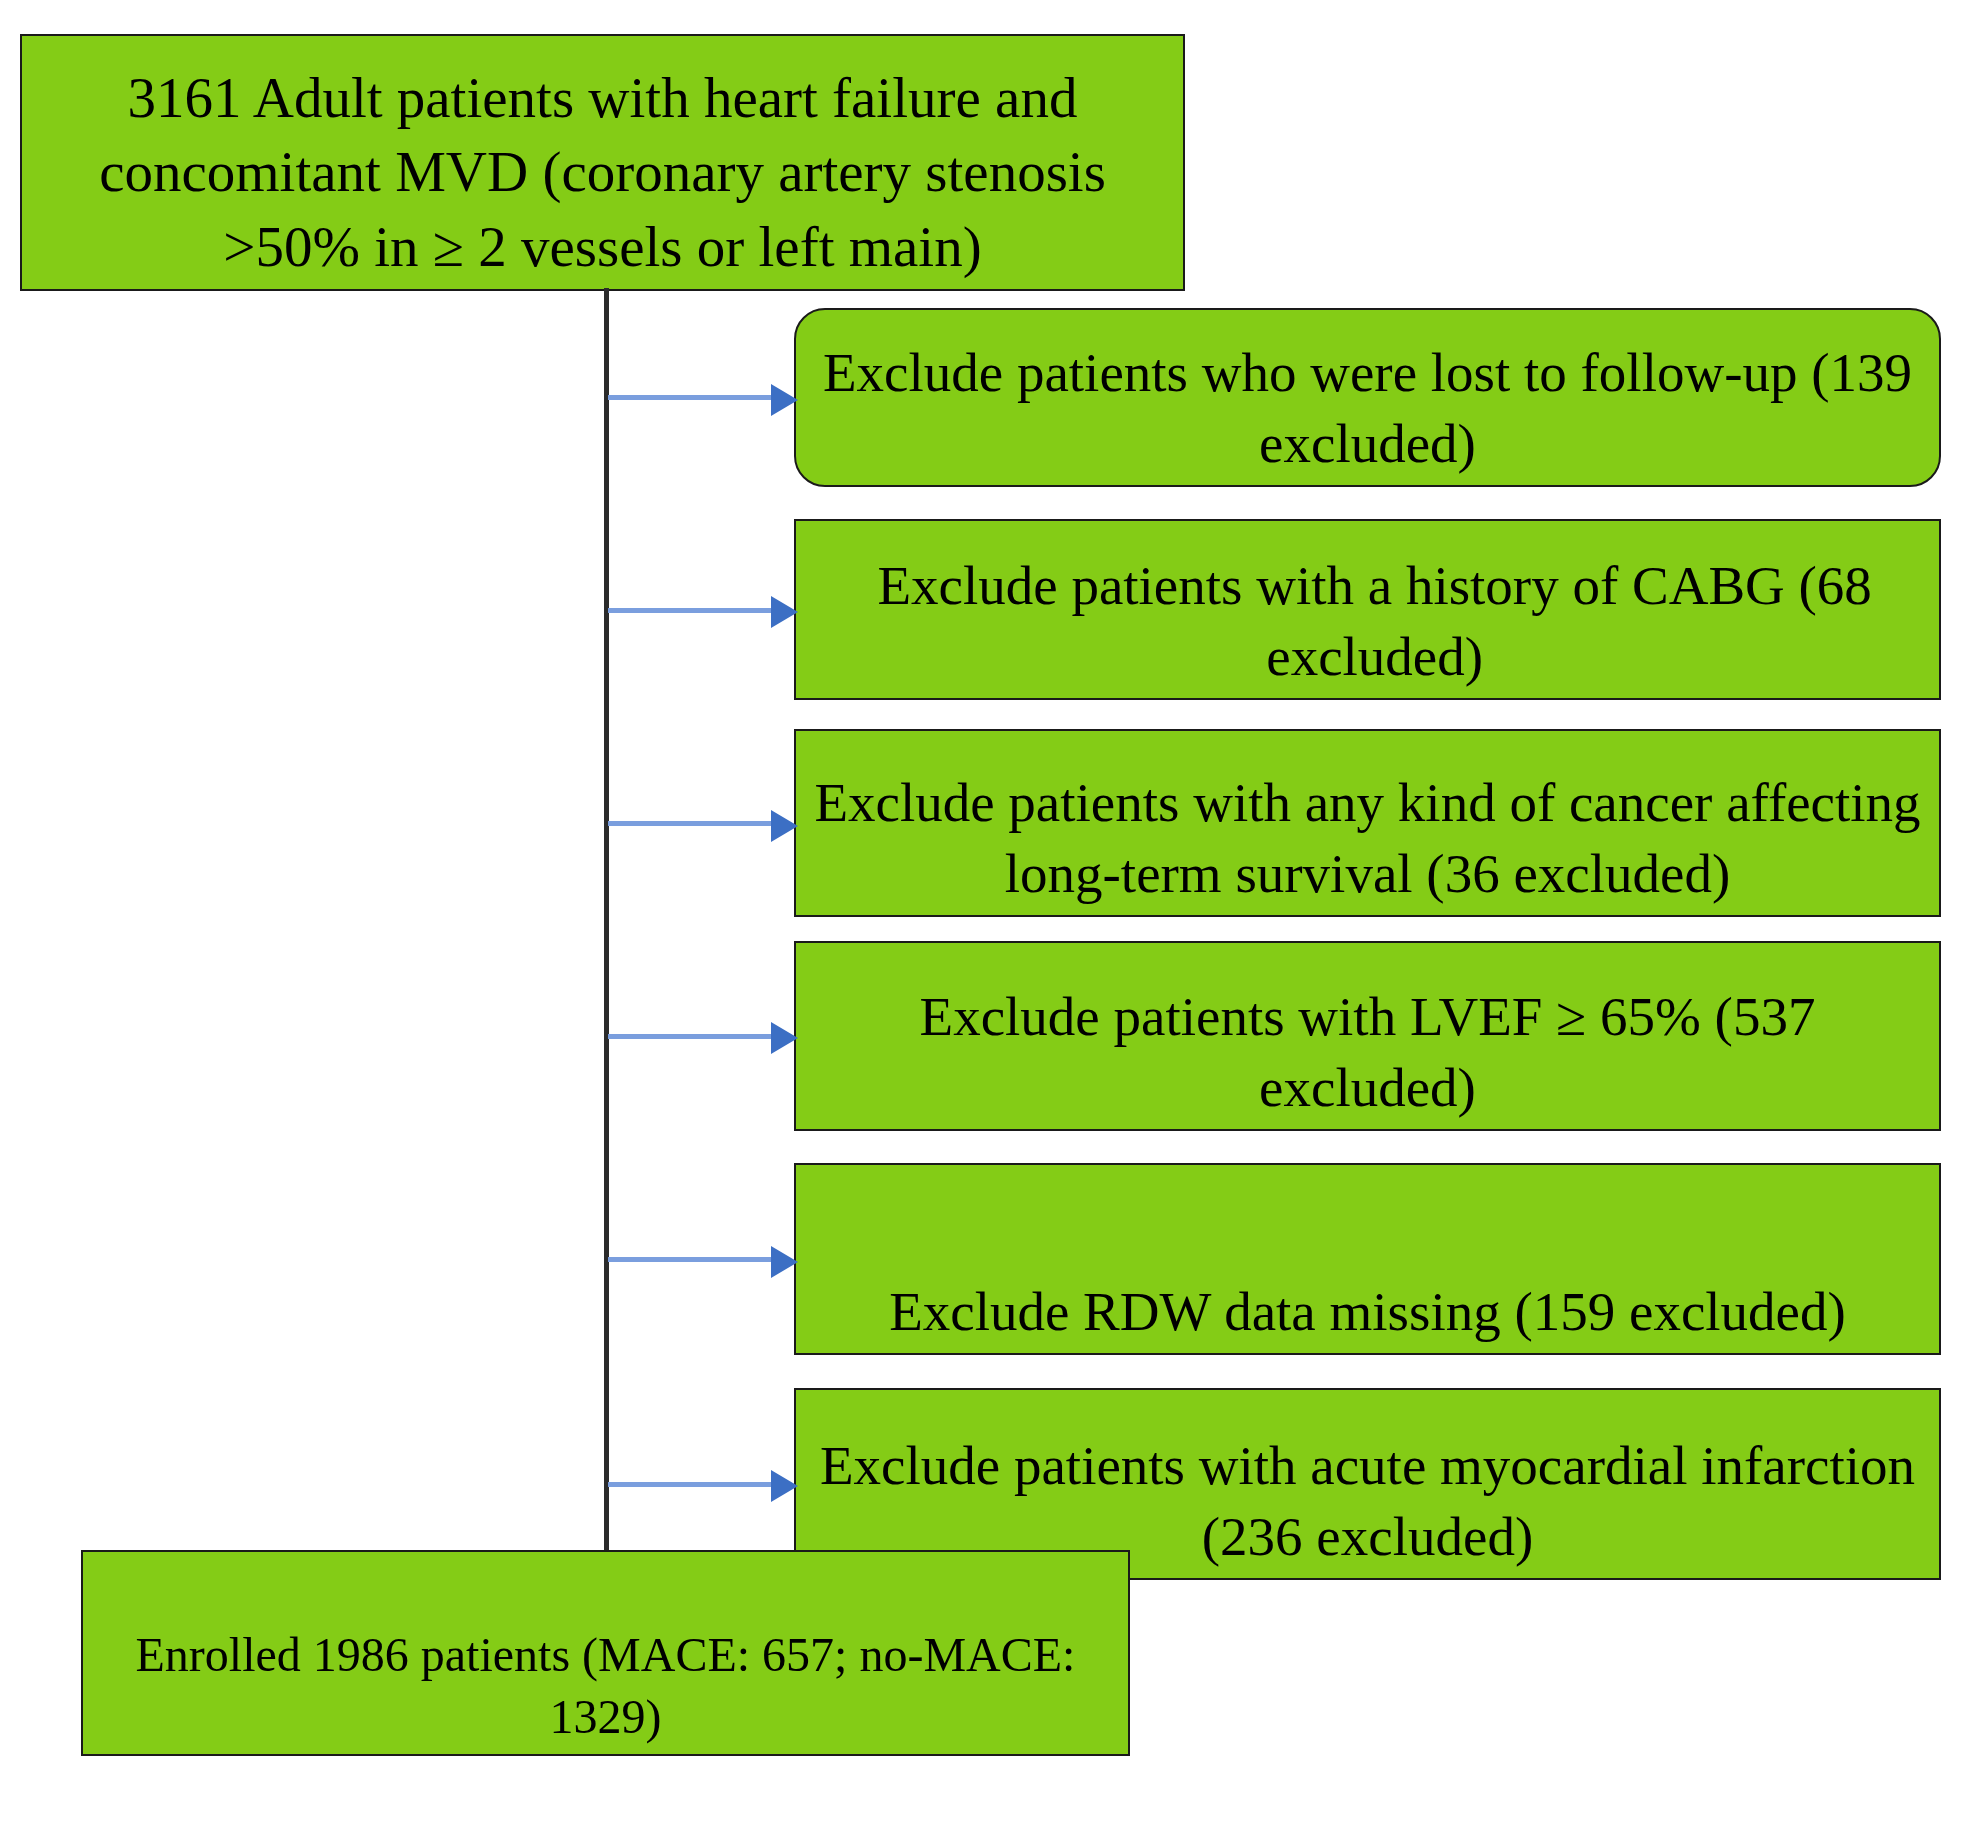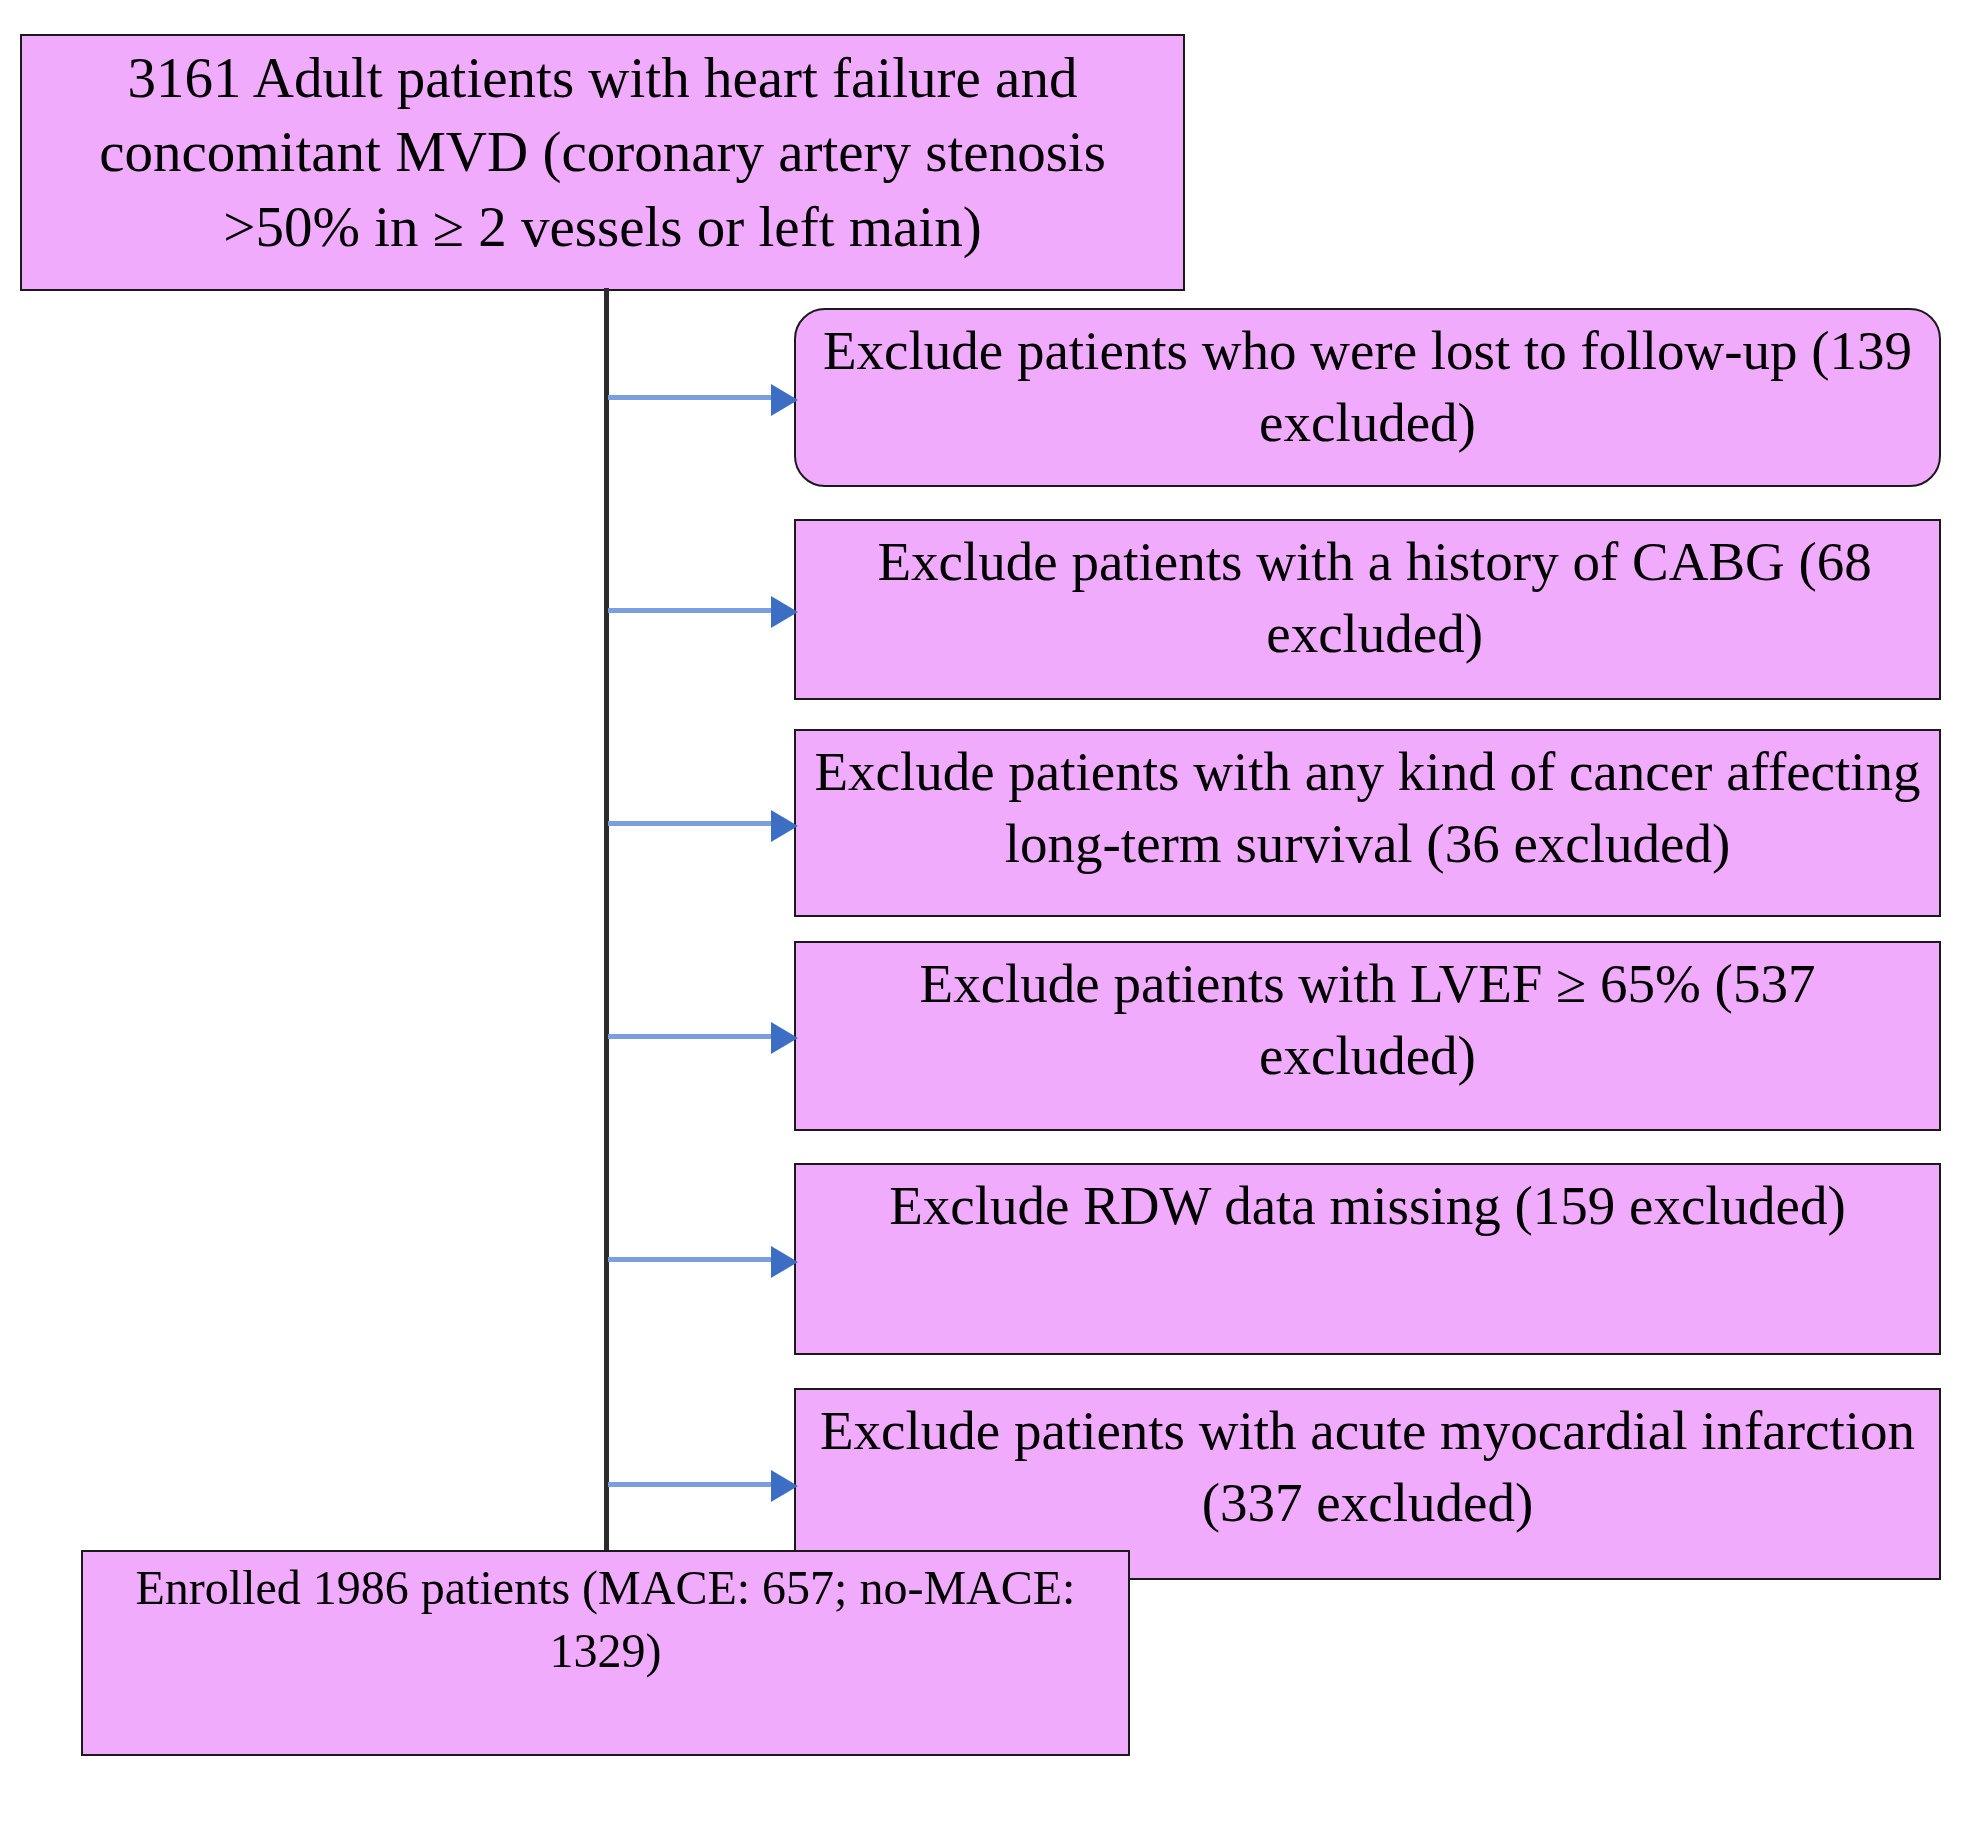--- a/index.html
+++ b/index.html
@@ -11,24 +11,24 @@
     position: relative;
     width: 1984px;
     height: 1844px;
     background: #ffffff;
     font-family: "Liberation Serif", "DejaVu Serif", serif;
     overflow: hidden;
   }
   .box {
     position: absolute;
     box-sizing: border-box;
-    background: #f0abfc;
+    background: #84cc16;
     border: 2.7px solid #1a1a1a;
     display: flex;
-    align-items: flex-start;
+    align-items: flex-end;
     justify-content: center;
     text-align: center;
     color: #000000;
     line-height: 1.30;
     padding: 5.4px 12.7px;
   }
   .box .txt {
     display: block;
     width: 100%;
     white-space: pre-line;
@@ -137,21 +137,21 @@
   <div class="arrow" id="arr-3"></div>
   <div class="arrow-head" id="arrh-3"></div>
 
   <div class="box excl-box" id="excl-4">
     <span class="txt">Exclude RDW data missing (159 excluded)</span>
   </div>
   <div class="arrow" id="arr-4"></div>
   <div class="arrow-head" id="arrh-4"></div>
 
   <div class="box excl-box" id="excl-5">
-    <span class="txt">Exclude patients with acute myocardial infarction (337 excluded)</span>
+    <span class="txt">Exclude patients with acute myocardial infarction (236 excluded)</span>
   </div>
   <div class="arrow" id="arr-5"></div>
   <div class="arrow-head" id="arrh-5"></div>
 
   <div class="box" id="bottom-box">
     <span class="txt">Enrolled 1986 patients (MACE: 657; no-MACE: 1329)</span>
   </div>
 
 </div>
 

